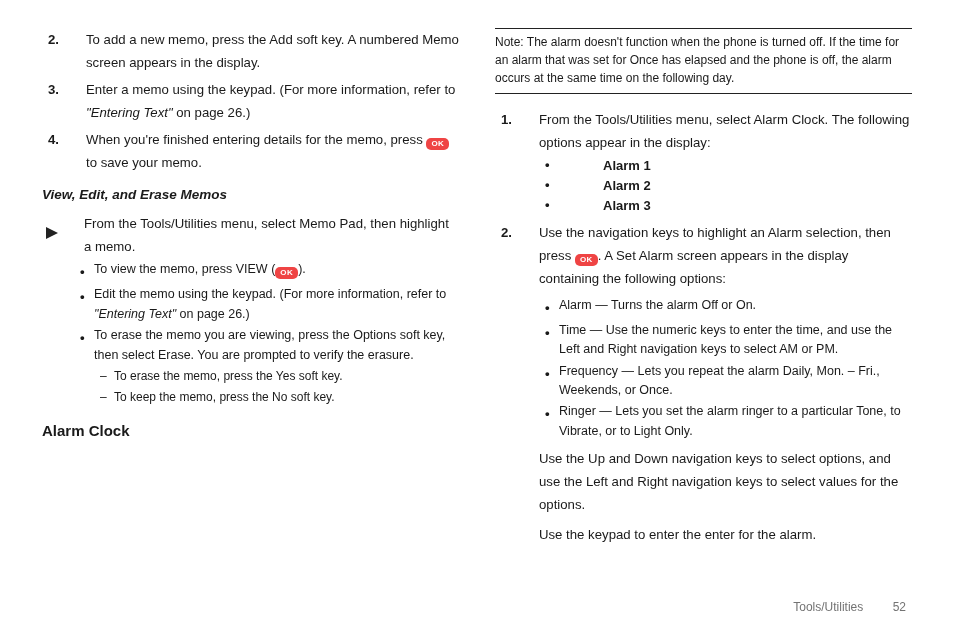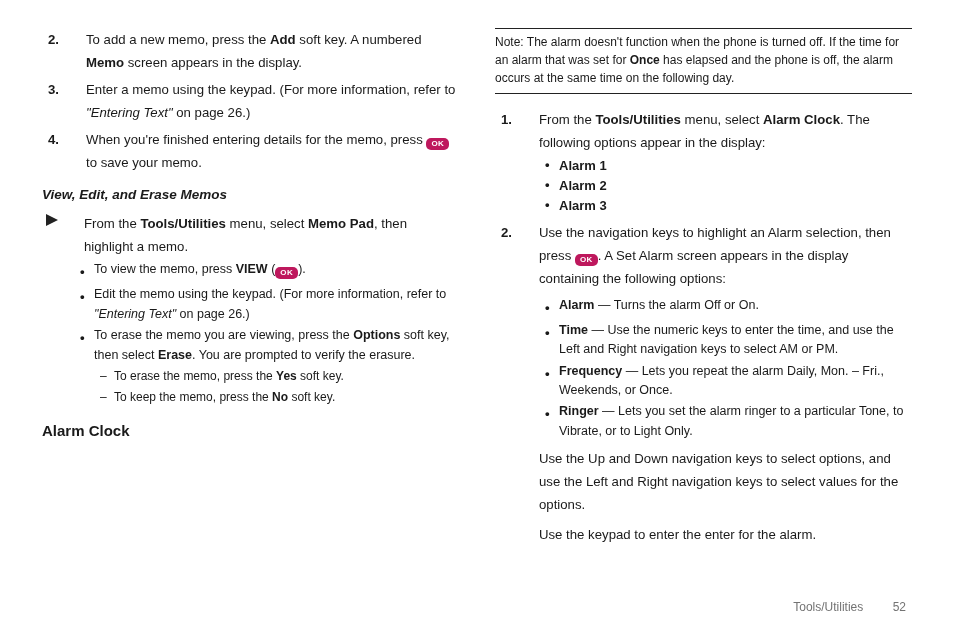--- a/index.html
+++ b/index.html
@@ -35,49 +35,49 @@
   }
   .ol-num .body { flex: 1; }
 
   .bullet { display: flex; margin-top: 2px; }
   .bullet .dot { flex: 0 0 14px; padding-left: 0; }
   .bullet .body { flex: 1; font-size: 12.5px; line-height: 1.55; }
 
   .sub-bullet { display: flex; font-size: 12px; line-height: 1.55; margin-top: 2px; }
   .sub-bullet .dash { flex: 0 0 14px; padding-left: 6px; }
 
-  .arrow-row { display: flex; }
+  .arrow-row { display: flex; align-items: center; }
   .arrow-row .arrow {
     flex: 0 0 38px;
     padding-left: 4px;
     font-size: 12px;
     color: #222;
   }
   .arrow-row .body { flex: 1; }
 
-  strong { font-weight: 700; }
+  strong { font-weight: 400; }
   em.ref { font-style: italic; }
 
   h4.subhead {
     font-size: 13.5px;
     font-weight: 700;
     font-style: italic;
     margin: 8px 0 6px 0;
   }
   h3.secthead {
     font-size: 15px;
     font-weight: 800;
     margin: 12px 0 4px 0;
   }
 
   .ok-pill {
     display: inline-flex;
     align-items: center;
     justify-content: center;
-    background: #be185d;
+    background: #ef4444;
     color: #fff;
     font-weight: 700;
     font-size: 8px;
     letter-spacing: 0.4px;
     border-radius: 5px;
     padding: 2px 5px;
     vertical-align: -2px;
     line-height: 1;
   }
 
@@ -88,21 +88,21 @@
     font-size: 12px;
     line-height: 1.5;
     margin-bottom: 14px;
   }
   .note-box .label { font-weight: 400; }
 
   .inner-bullets { padding-left: 6px; margin-top: 2px; }
   .inner-bullets .bullet .dot::before { content: "•"; font-weight: 700; }
   .bullet .dot::before { content: "•"; font-weight: 700; }
 
-  .tight .bullet { margin-top: 0; line-height: 1.45; font-size: 13px; }
+  .tight .bullet { margin-top: 0; line-height: 1.45; font-size: 13px; gap: 44px; }
   .tight .bullet .body { font-size: 13px; font-weight: 700; }
 
   .footer {
     position: absolute;
     bottom: 18px;
     right: 48px;
     font-size: 12px;
     color: #737373;
   }
   .footer .pg { margin-left: 26px; }

